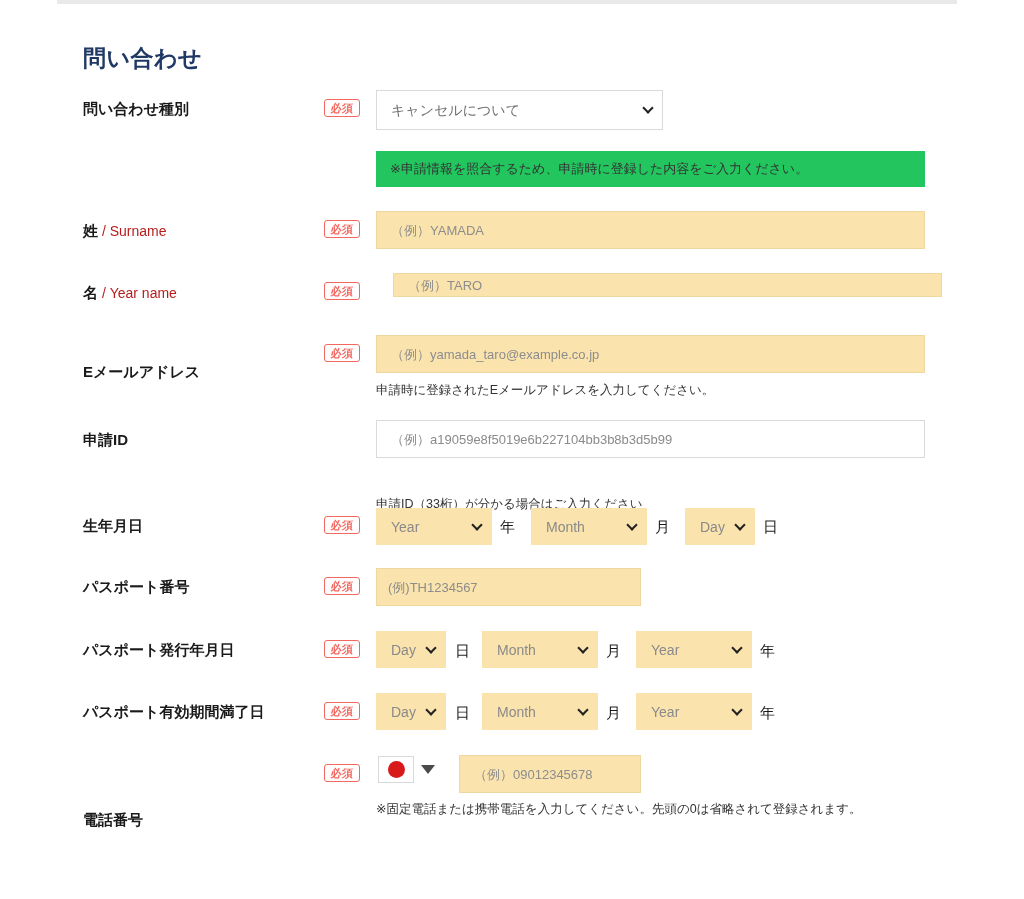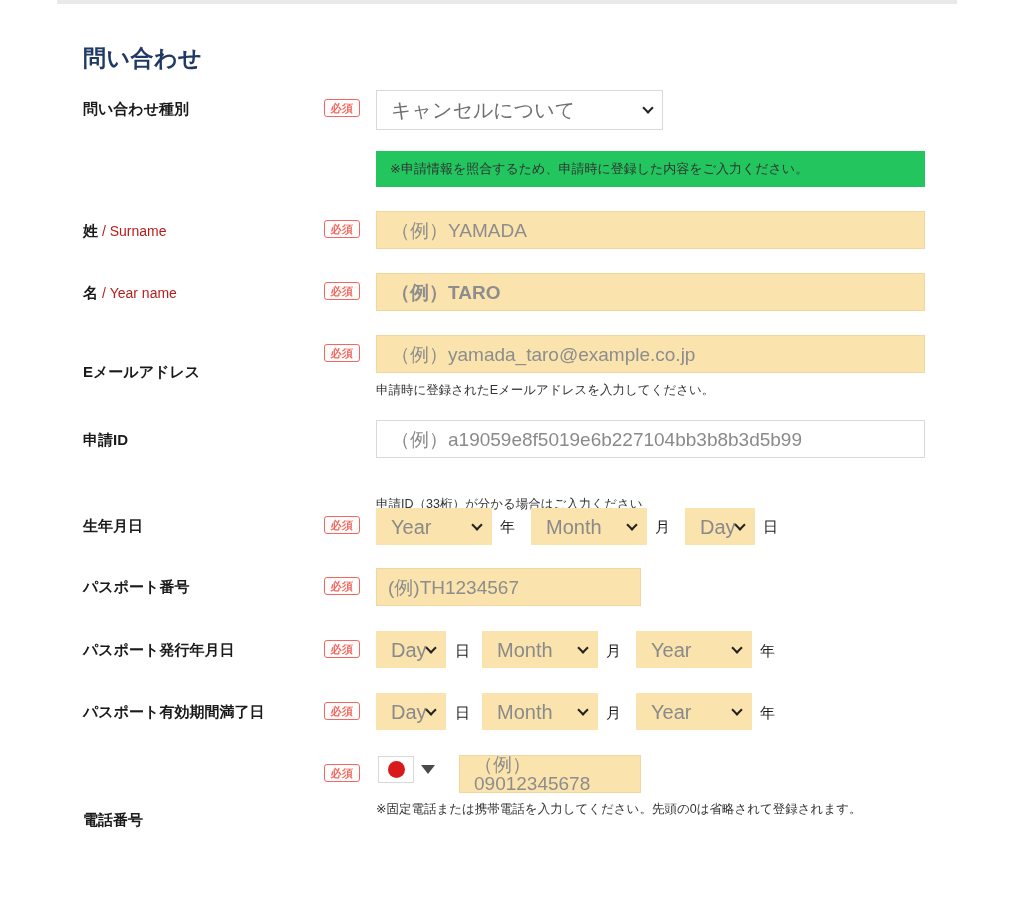--- a/index.html
+++ b/index.html
@@ -82,21 +82,21 @@
     text-align: center;
     font-weight: bold;
     letter-spacing: 0.5px;
   }
 
   
   .field {
     position: absolute;
     border: 1px solid #d9d9d9;
     background: #ffffff;
-    font-size: 19px;
+    font-size: 13px;
     color: #8a8a8a;
     padding: 0 14px;
     display: flex;
     align-items: center;
     line-height: 1;
   }
   .field.yellow {
     background: #fae3ad;
     border-color: #f0d79f;
     color: #8d8d8d;
@@ -104,21 +104,21 @@
   .field.white {
     background: #ffffff;
     border-color: #d9d9d9;
   }
 
   
   .select {
     position: absolute;
     border: 1px solid #d9d9d9;
     background: #ffffff;
-    font-size: 20px;
+    font-size: 14px;
     color: #6f6f6f;
     padding: 0 26px 0 14px;
     display: flex;
     align-items: center;
     line-height: 1;
   }
   .select.yellow {
     background: #fae3ad;
     border: 1px solid #fae3ad;
     color: #8a8a8a;
@@ -227,21 +227,21 @@
     <div class="field yellow" style="left:376px; top:211px; width:549px; height:38px;">
       <span>（例）YAMADA</span>
     </div>
   </div>
 
   <div class="row" style="top:0;">
     <div class="row-label" style="top:285px;">
       <span>名</span><span class="sub"> / Year name</span>
     </div>
     <div class="badge-required" style="top:282px;">必須</div>
-    <div class="field yellow" style="left:376px; top:273px; width:549px; height:38px;font-weight:bold;">
+    <div class="field yellow" style="left:393px; top:273px; width:549px; height:24px;">
       <span>（例）TARO</span>
     </div>
   </div>
 
   <div class="row" style="top:0;">
     <div class="row-label" style="top:364px;">Eメールアドレス</div>
     <div class="badge-required" style="top:344px;">必須</div>
     <div class="field yellow" style="left:376px; top:335px; width:549px; height:38px;">
       <span>（例）yamada_taro@example.co.jp</span>
     </div>

